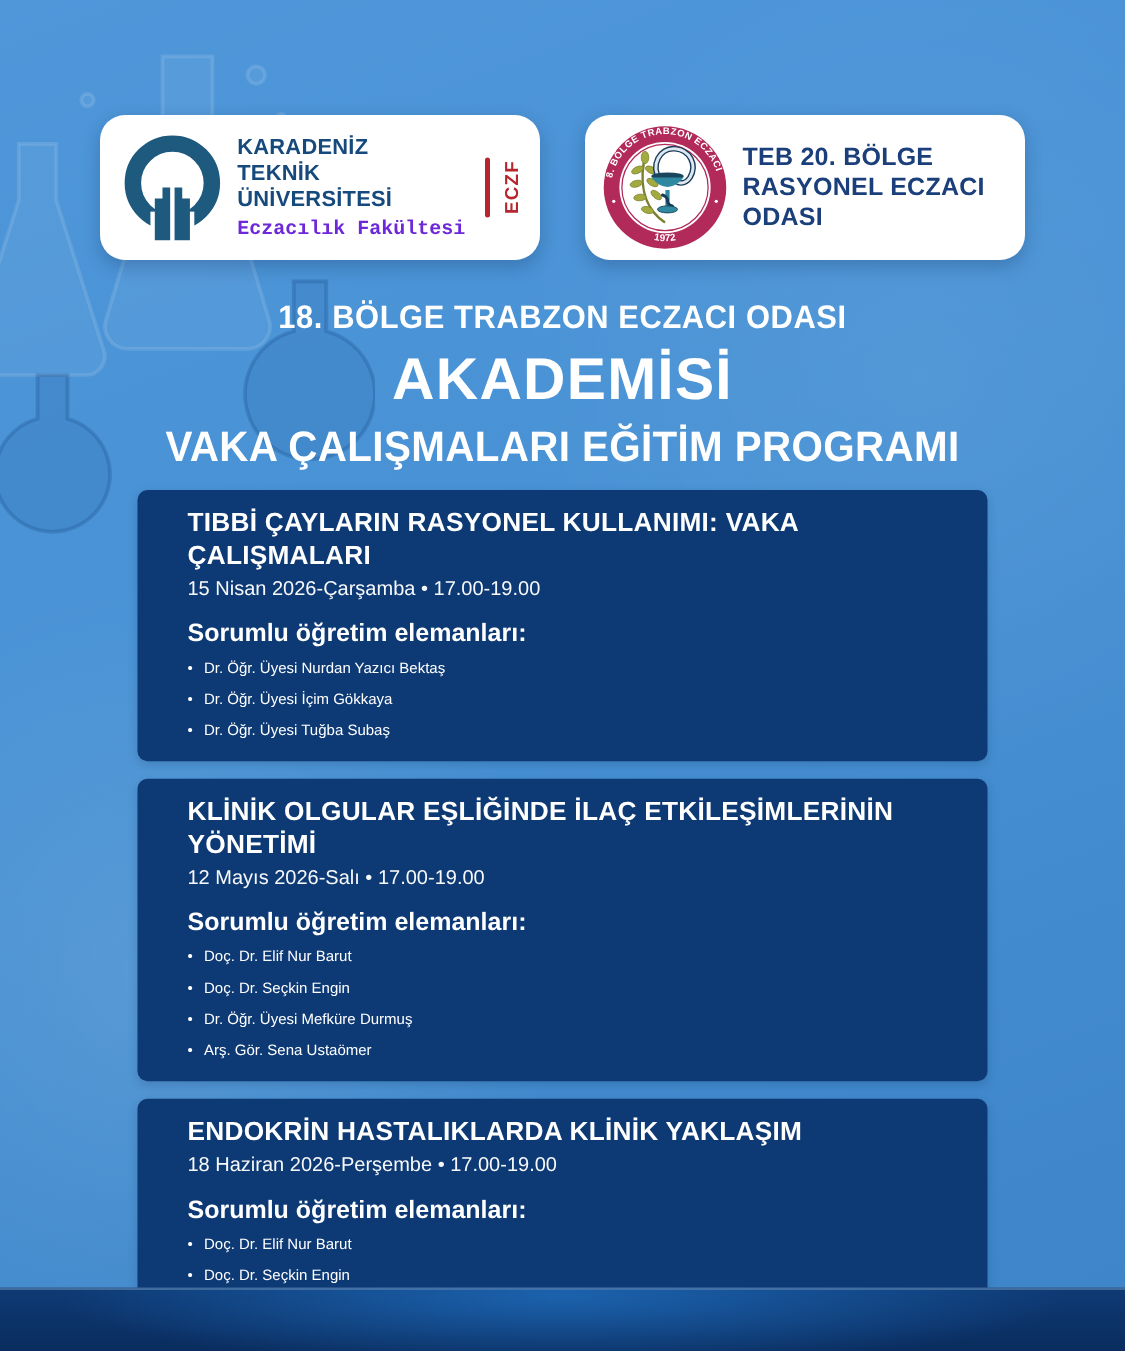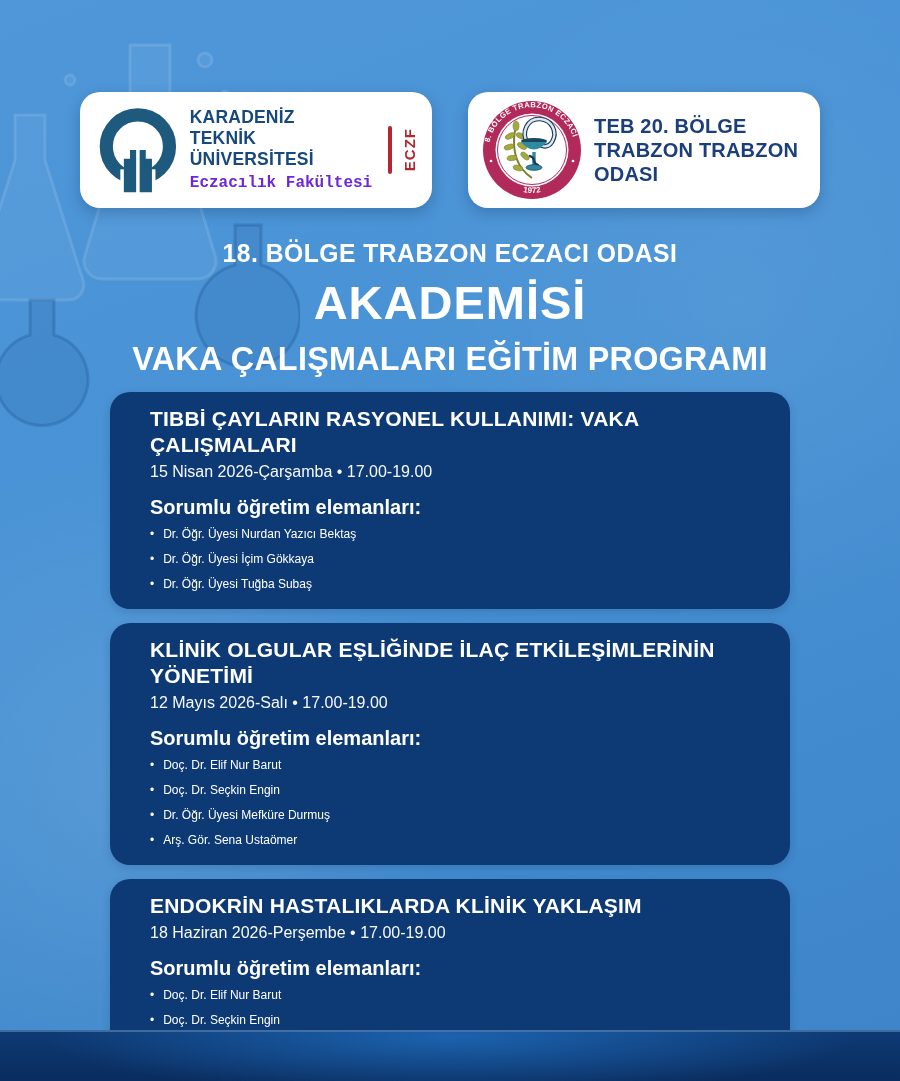--- a/index.html
+++ b/index.html
@@ -31,21 +31,21 @@
   .teb-text{margin-left:12px; line-height:24px;}
   .teb-text div{font-size:20px; font-weight:800; color:#1b3f7a; letter-spacing:0.2px;}
   
   .headings{position:absolute; top:238px; left:0; width:100%; text-align:center; color:#ffffff;}
   .h-line1{font-size:26px; font-weight:bold; letter-spacing:0.5px; transform:scaleX(0.95);}
   .h-line2{font-size:47px; font-weight:800; letter-spacing:1px; margin-top:6px;}
   .h-line3{font-size:34px; font-weight:800; letter-spacing:0.3px; margin-top:9px; transform:scaleX(0.95);}
   
   .sessions{position:absolute; top:392px; left:110px; width:680px;}
   .session-card{
-    background:#0d3a75; border-radius:20px; color:#ffffff;
+    background:#0d3a75; border-radius:8px; color:#ffffff;
     padding:14px 14px 12px 40px; box-sizing:border-box; margin-bottom:14px;
     box-shadow:0 3px 8px rgba(10,40,80,0.18);
   }
   .session-title{font-size:21px; font-weight:bold; letter-spacing:0.2px; line-height:26px;}
   .session-datetime{font-size:16px; font-weight:400; line-height:26px; margin-top:1px; opacity:0.97;}
   .staff-label{font-size:20px; font-weight:bold; line-height:26px; margin-top:9px;}
   .staff-list{list-style:none; margin:2px 0 0 0; padding:0;}
   .staff-list li{font-size:12px; line-height:25px; font-weight:400;}
   .staff-list li::before{content:"\2022"; margin-right:9px;}
   
@@ -132,21 +132,21 @@
           <path d="M 46,44 C 38,32 46,18 58,19 C 70,20 76,32 70,42 C 66,48 58,48 58,41" fill="none" stroke="#dde7ee" stroke-width="2.4" stroke-linecap="round"></path>
           <ellipse cx="52" cy="41" rx="13" ry="3" fill="#19465e"></ellipse>
           <path d="M 39,42 Q 52,57 65,42 Z" fill="#2f89a0"></path>
           <rect x="50.3" y="52" width="3.4" height="13" fill="#2f89a0"></rect>
           <path d="M 48,56 C 56,59 48,62 56,65" fill="none" stroke="#1a3a5c" stroke-width="2.4" stroke-linecap="round"></path>
           <ellipse cx="52" cy="67.5" rx="8" ry="2.8" fill="#2f89a0" stroke="#19465e" stroke-width="0.8"></ellipse>
         </g>
       </svg>
       <div class="teb-text">
         <div>TEB 20. BÖLGE</div>
-        <div>TRABZON TRABZON</div>
+        <div>RASYONEL ECZACI</div>
         <div>ODASI</div>
       </div>
     </div>
   </div>
 
   <div class="headings">
     <div class="h-line1">18. BÖLGE TRABZON ECZACI ODASI</div>
     <div class="h-line2">AKADEMİSİ</div>
     <div class="h-line3">VAKA ÇALIŞMALARI EĞİTİM PROGRAMI</div>
   </div>

